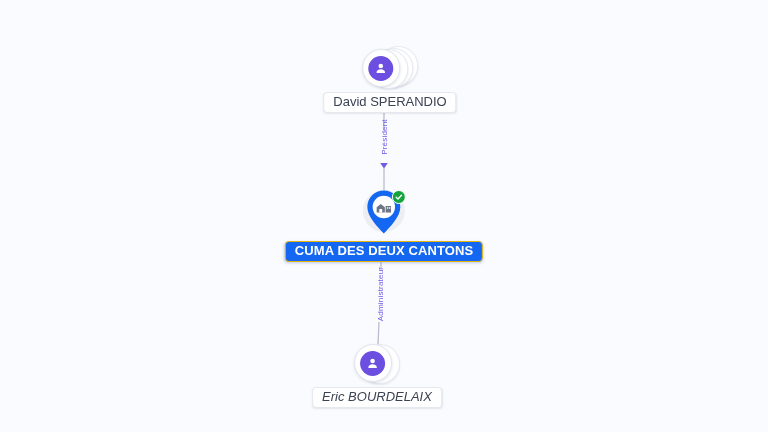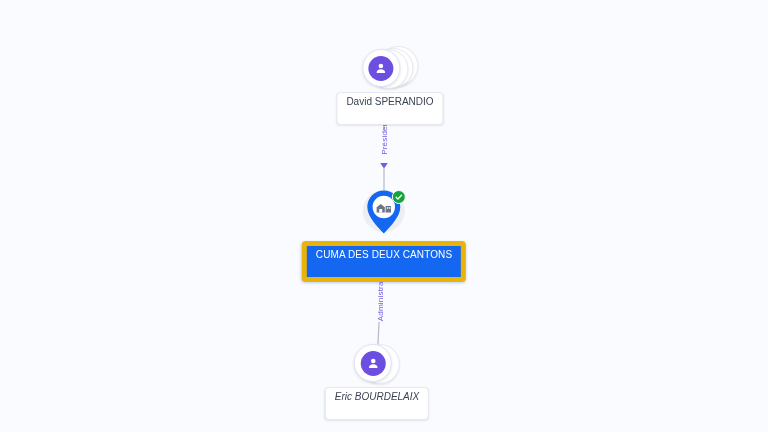--- a/index.html
+++ b/index.html
@@ -105,38 +105,39 @@
     border: 1.5px solid #ffffff;
     display: flex;
     align-items: center;
     justify-content: center;
     box-sizing: border-box;
   }
 
   
   .node-label {
     margin-top: 1px;
-    padding: 3px 9px 16px 9px;
+    padding: 3px 9px 4px 9px;
     border-radius: 4px;
-    font-size: 10px;
+    font-size: 13px;
     line-height: 12px;
     white-space: nowrap;
   }
   .node-label.plain {
     background: #ffffff;
     color: #3a4254;
     border: 1px solid #e6e8f0;
     box-shadow: 0 1px 2px rgba(40,50,90,0.10);
   }
   .node-label.selected {
     background: #1467f0;
     color: #ffffff;
-    border: 5px solid #eab308;
+    border: 1px solid #eab308;
     letter-spacing: 0.1px;
     box-shadow: 0 1px 3px rgba(20,80,200,0.28);
+    font-weight: bold;
   }
 
   
   .edge-label {
     position: absolute;
     font-size: 8px;
     color: #6c5ce7;
     white-space: nowrap;
     transform-origin: center center;
     letter-spacing: 0.2px;

